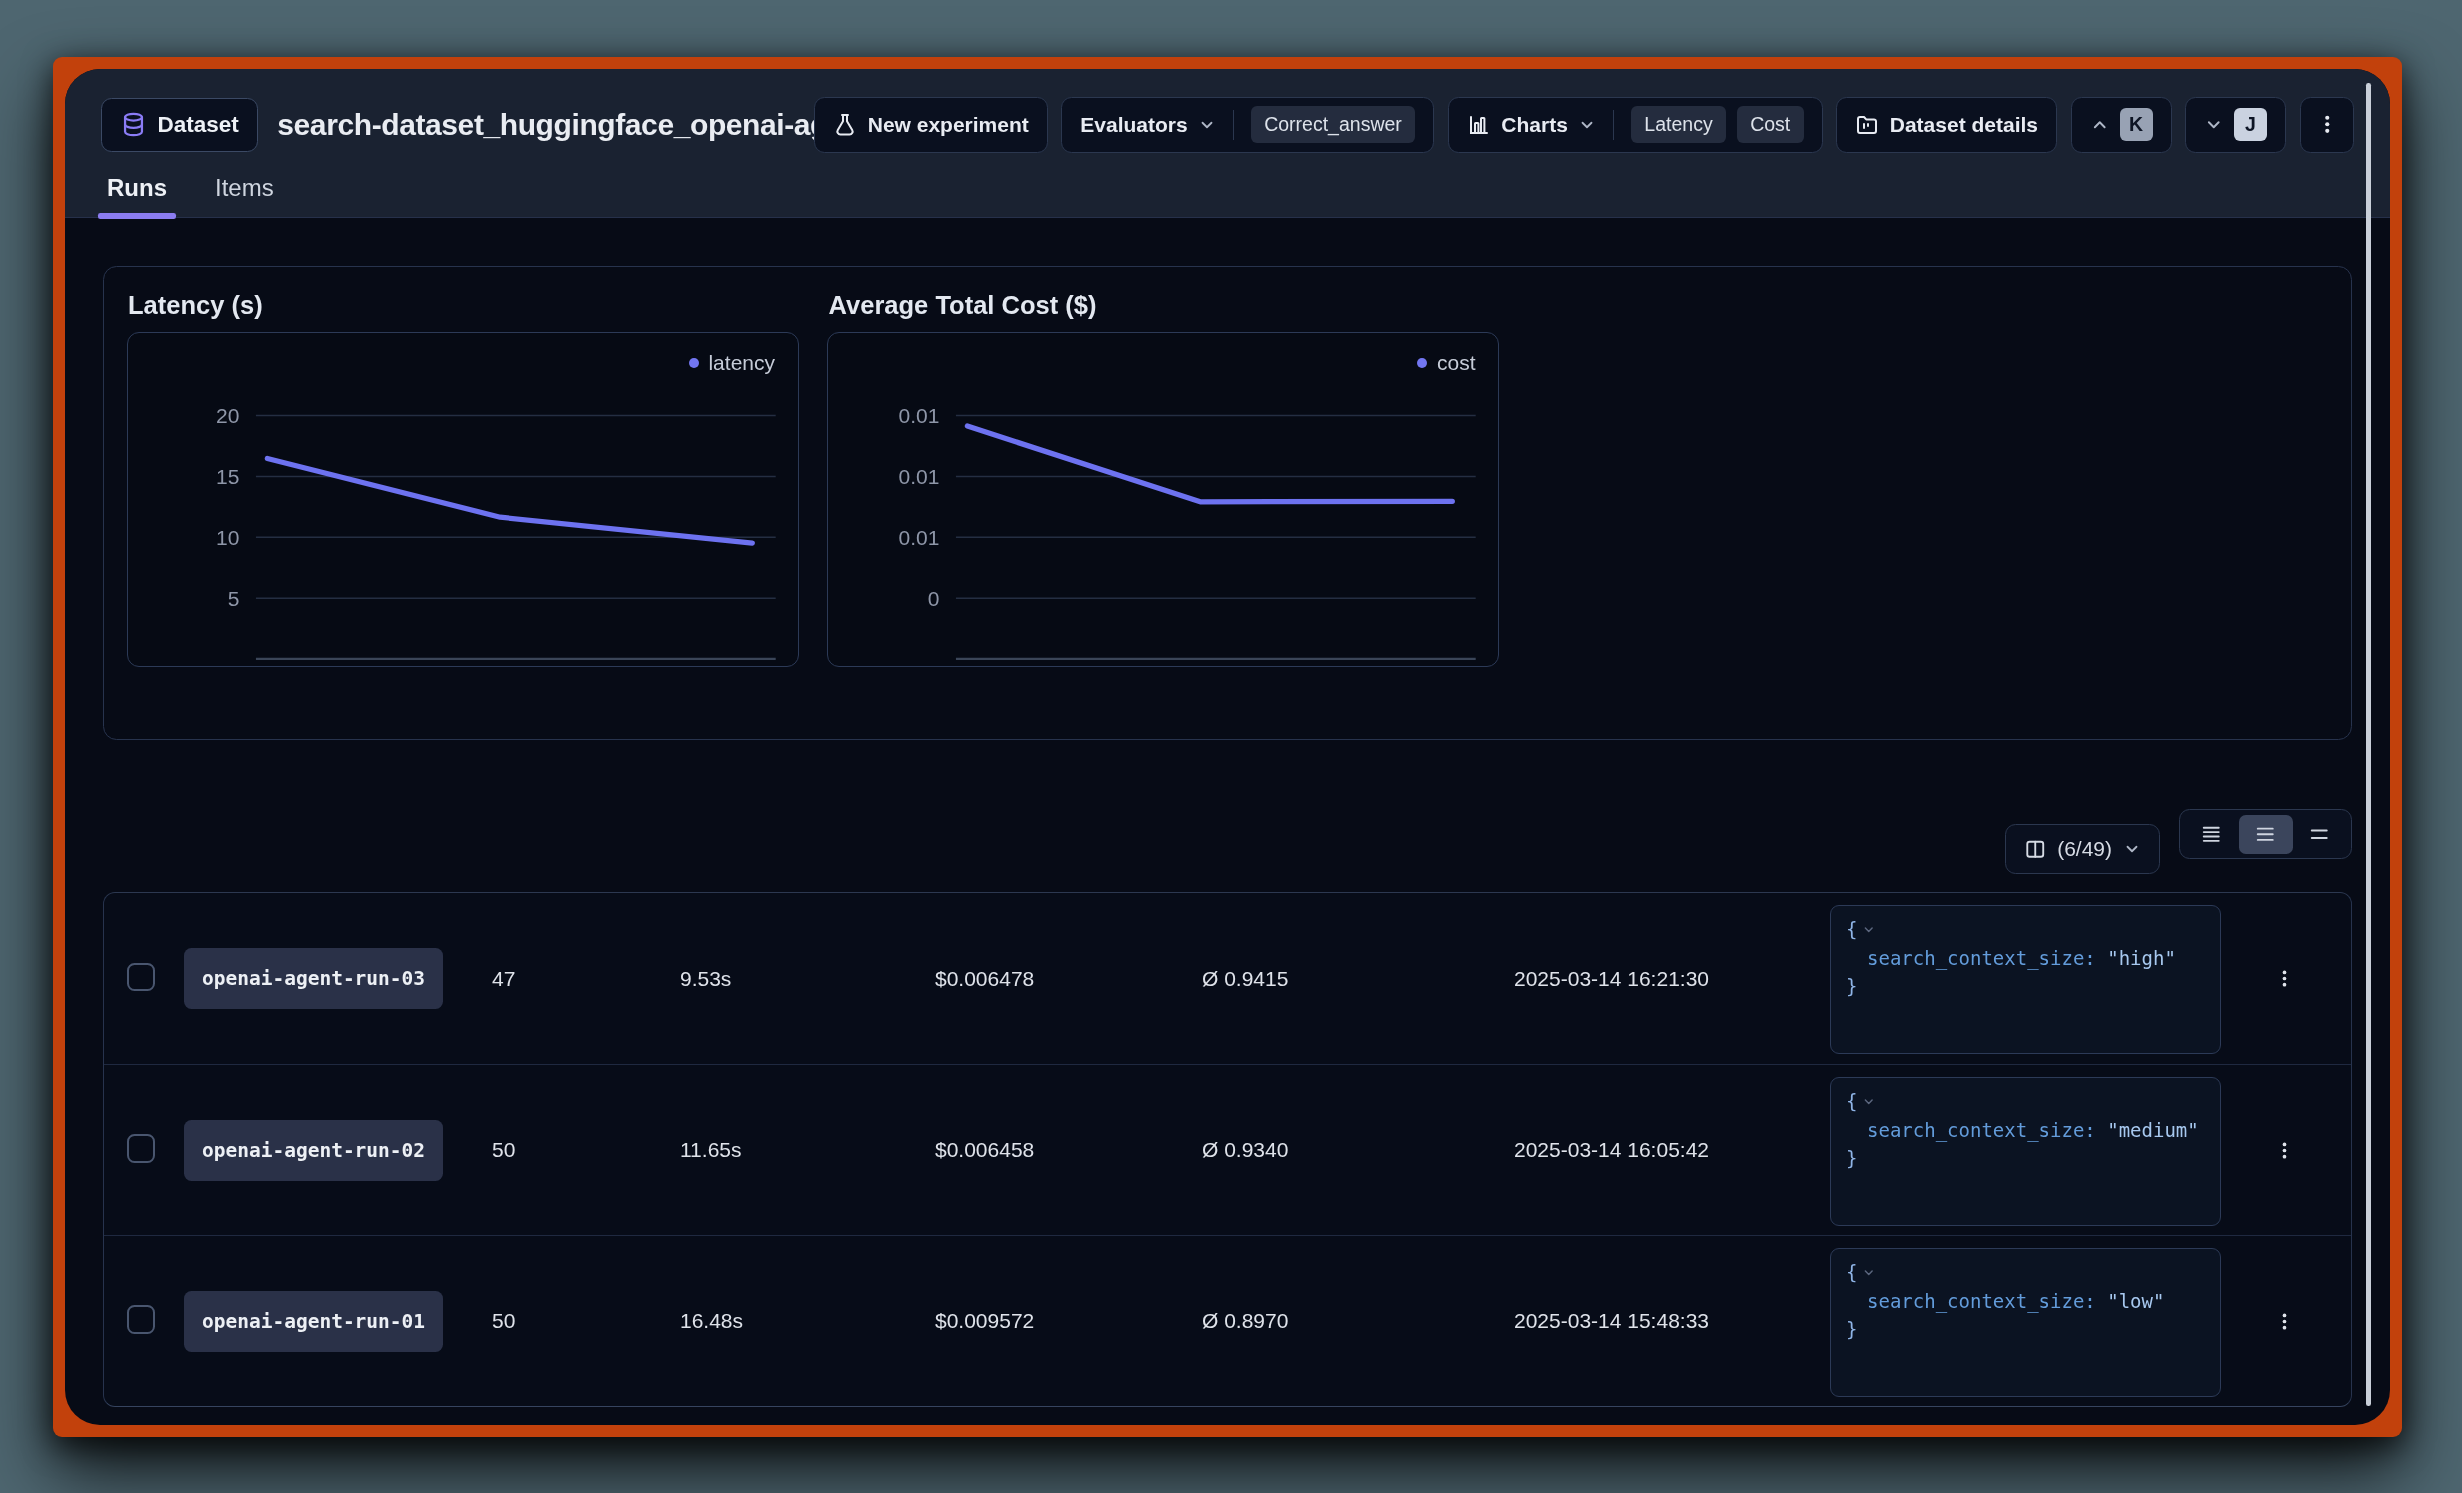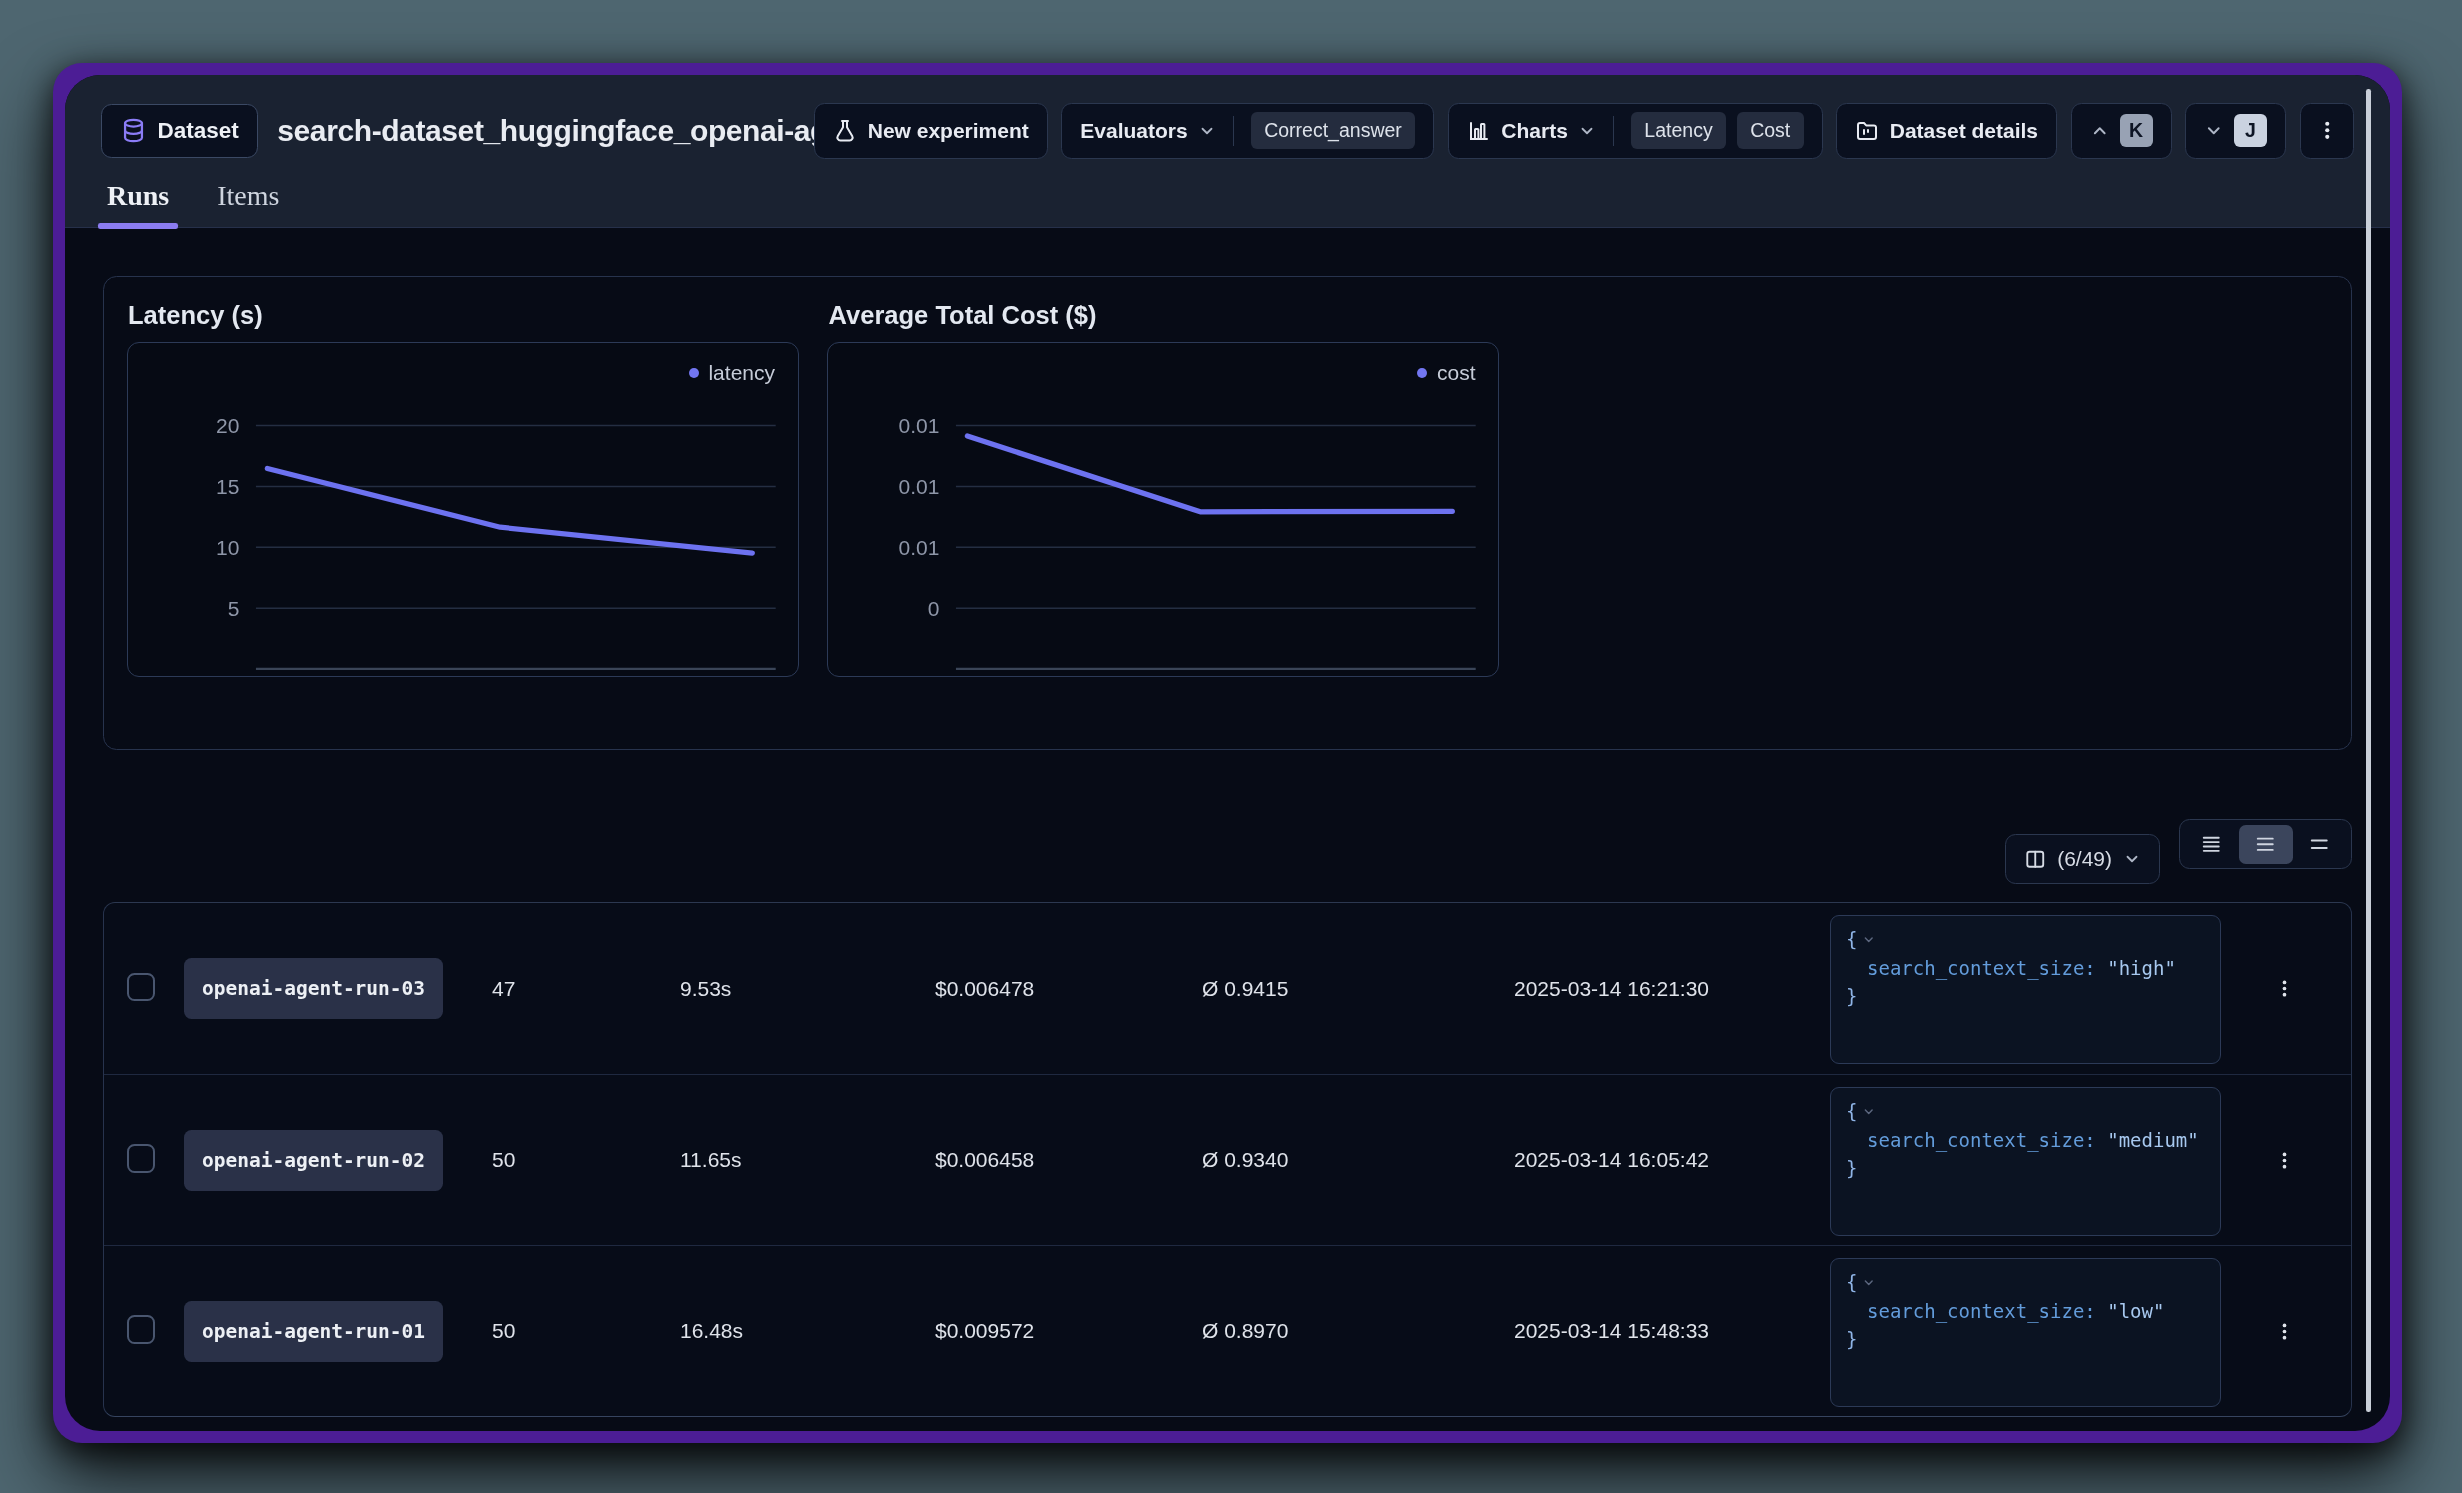--- a/index.html
+++ b/index.html
@@ -1,21 +1,21 @@
 <!DOCTYPE html>
 <html style="font-size:12px"><head>
 <meta charset="utf-8">
 <style>
   html,body{margin:0;padding:0;width:2462px;height:1493px;overflow:hidden;background:#4e6670;
             font-family:"Liberation Sans",sans-serif;-webkit-font-smoothing:antialiased;}
   *{box-sizing:border-box;}
 
   
-  .window-frame{position:absolute;left:53px;top:63px;width:2349px;height:1380px;background:#4c1d95;
-                border-radius:29px;padding:12px;box-shadow:0 34px 71px rgba(0,0,0,.8),0 7.5px 30px rgba(0,0,0,.7);}
+  .window-frame{position:absolute;left:53px;top:57px;width:2349px;height:1380px;background:#c2410c;
+                border-radius:9px;padding:12px;box-shadow:0 34px 71px rgba(0,0,0,.8),0 7.5px 30px rgba(0,0,0,.7);}
   .window{position:relative;width:100%;height:100%;background:#070b16;border-radius:35px;overflow:hidden;}
 
   
   .app-header{background:#1a2231;padding:25.5px 36px 0;border-bottom:1.5px solid #26304a;}
   .header-row{display:flex;align-items:center;justify-content:space-between;height:60px;white-space:nowrap;}
   .header-left{display:flex;align-items:center;gap:19.5px;min-width:0;}
   .dataset-badge{display:inline-flex;align-items:center;gap:10.5px;height:54px;padding:0 18px;
                  border:1.5px solid #3b4964;border-radius:10.5px;background:#0a101f;color:#eef1f6;
                  font-size:22.5px;font-weight:bold;}
   .dataset-badge svg{color:#8b7cf6;}
@@ -29,21 +29,21 @@
   .btn svg{flex:0 0 auto;}
   .vsep{width:1.5px;height:30px;background:#2b374f;margin:0 6px;}
   .pill{background:#242c3e;border-radius:6px;padding:6.8px 13.5px;font-size:19.5px;font-weight:500;color:#dde2ea;}
   .kbd{display:inline-flex;align-items:center;justify-content:center;width:33px;height:33px;border-radius:6px;
        font-size:19.5px;font-weight:bold;color:#0d1424;}
   .kbd-k{background:#98a2b4;}
   .kbd-j{background:#cad2e0;}
   .chev{color:#aeb6c6;}
 
   .tabs{display:flex;gap:39px;margin-top:15px;padding:0 1.5px;}
-  .tab{position:relative;padding:4.5px 4.5px 15px;font-size:28px;color:#cfd5df;cursor:pointer;font-family:Liberation Serif, serif;}
+  .tab{position:relative;padding:4.5px 4.5px 15px;font-size:24px;color:#cfd5df;cursor:pointer;}
   .tab.active{color:#eef1f6;font-weight:600;}
   .tab.active::after{content:"";position:absolute;left:-4.5px;right:-4.5px;bottom:-1.5px;height:5.3px;
                      background:#8b7cf0;border-radius:2.3px;}
 
   
   .content{padding:48px 38px 0;}
 
   .charts-panel{border:1.5px solid #27334d;border-radius:13.5px;padding:19.5px 22.5px 19.5px;height:474px;
                 display:grid;grid-template-columns:672px 672px 1fr;column-gap:28.6px;}
   .chart-title{margin:4.5px 0 12px 1.5px;font-size:25.5px;font-weight:bold;color:#e3e8f0;}

